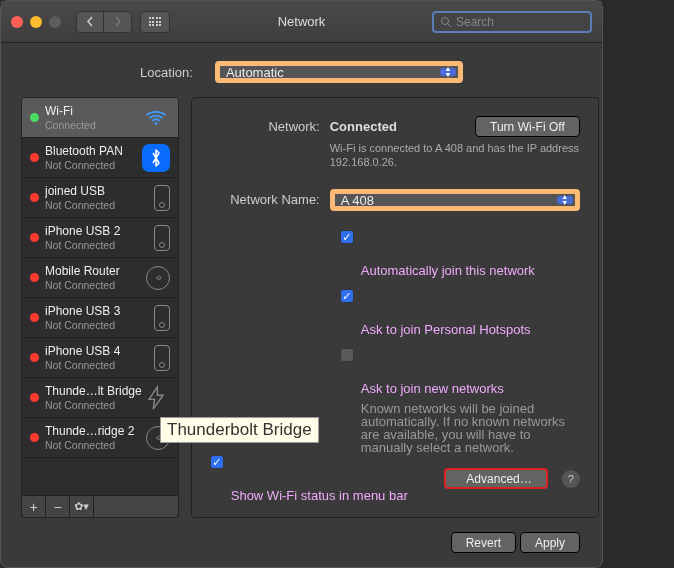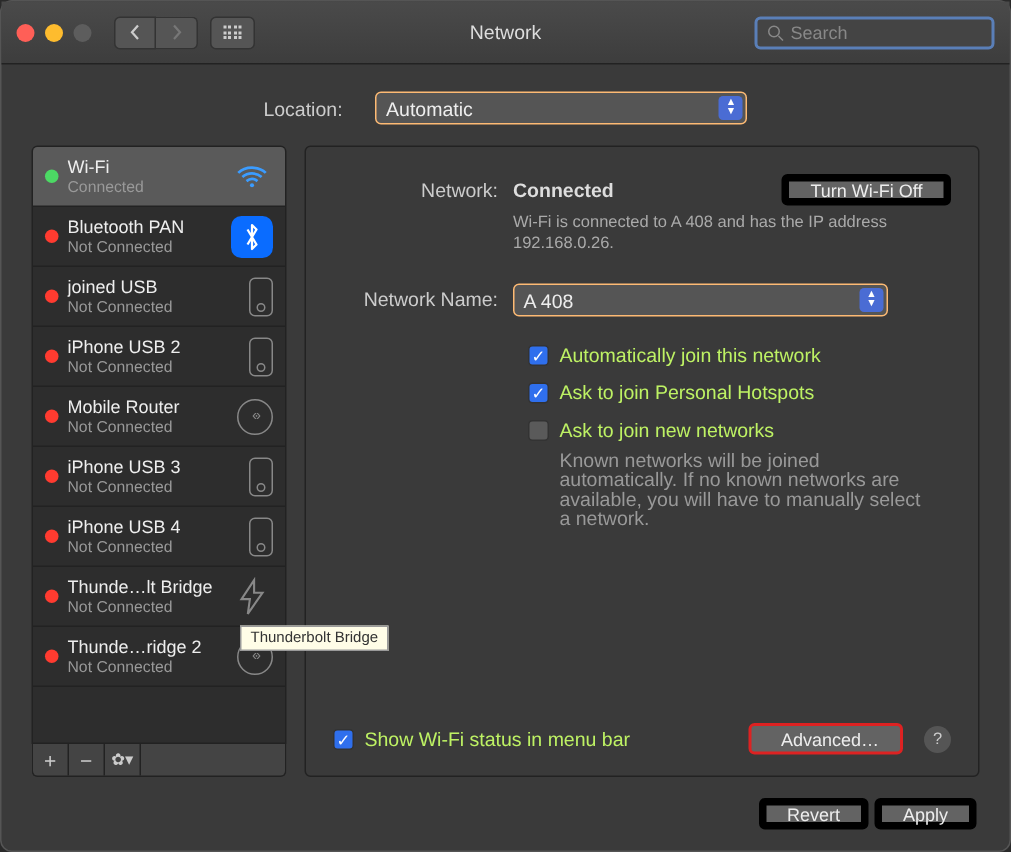--- a/index.html
+++ b/index.html
@@ -1,36 +1,36 @@
 <!DOCTYPE html>
 <html><head>
 <meta charset="utf-8">
 <style>
 * { box-sizing: border-box; margin: 0; padding: 0; font-family: -apple-system, "Helvetica Neue", Arial, sans-serif; }
 body { background: #2a2a2a; width: 674px; height: 568px; overflow: hidden; color: #ddd; font-size: 13px; }
-.window { width: 674px; height: 568px; background: #3a3a3a; border-radius: 8px; border: 1px solid #555; display: flex; flex-direction: column; }
+.window { width: 603px; height: 568px; background: #3a3a3a; border-radius: 8px; border: 1px solid #555; display: flex; flex-direction: column; }
 .titlebar { height: 42px; display: flex; align-items: center; padding: 0 10px; background: linear-gradient(#4a4a4a,#3d3d3d); border-bottom: 1px solid #222; position: relative; }
 .traffic { display: flex; gap: 7px; }
 .tl { width: 12px; height: 12px; border-radius: 50%; }
 .tl.red { background: #ff5f57; }
 .tl.yel { background: #febc2e; }
 .tl.grn { background: #5d5d5d; }
 .nav { display: flex; margin-left: 15px; gap: 0; }
 .navbtn { width: 28px; height: 22px; background: #555; border: 1px solid #333; display: flex; align-items: center; justify-content: center; color: #aaa; font-size: 14px; }
 .navbtn:first-child { border-radius: 4px 0 0 4px; }
 .navbtn:last-child { border-radius: 0 4px 4px 0; border-left: none; }
 .gridbtn { width: 30px; height: 22px; background: #555; border: 1px solid #333; border-radius: 4px; margin-left: 8px; display: flex; align-items: center; justify-content: center; }
 .grid-icon { display: grid; grid-template-columns: repeat(4,2px); grid-template-rows: repeat(3,2px); gap: 1.5px; }
 .grid-icon span { background: #ccc; }
 .title { position: absolute; left: 50%; transform: translateX(-50%); color: #ddd; font-size: 13px; }
 .search { margin-left: auto; width: 160px; height: 22px; background: #444; border: 2px solid #5a7fb8; border-radius: 4px; display: flex; align-items: center; padding: 0 6px; color: #888; font-size: 12px; }
 
 .locrow { display: flex; align-items: center; justify-content: center; padding: 18px 0 14px; gap: 22px; }
 .locrow label { color: #ccc; }
-.select { background: #555; border: 1px solid #fdba74; border-radius: 4px; height: 22px; display: flex; align-items: center; padding: 0 6px; color: #eee; position: relative; }
+.select { background: #555; border: 5px solid #fdba74; border-radius: 4px; height: 22px; display: flex; align-items: center; padding: 0 6px; color: #eee; position: relative; }
 .select.loc { width: 248px; }
 .select .arrows { position: absolute; right: 2px; top: 2px; bottom: 2px; width: 16px; background: #4a6cd4; border-radius: 3px; display: flex; flex-direction: column; align-items: center; justify-content: center; color: #fff; font-size: 7px; line-height: 6px; }
 
 .body { display: flex; flex: 1; padding: 0 20px 14px; gap: 12px; }
 .sidebar { width: 170px; display: flex; flex-direction: column; }
 .svc-list { flex: 1; background: #2d2d2d; border: 1px solid #222; border-radius: 4px 4px 0 0; overflow: hidden; }
 .svc { display: flex; align-items: center; height: 40px; padding: 0 8px; border-bottom: 1px solid #222; position: relative; }
 .svc.sel { background: #5a5a5a; }
 .dot { width: 9px; height: 9px; border-radius: 50%; margin-right: 6px; flex-shrink: 0; }
 .dot.g { background: #4cd964; }
@@ -47,38 +47,38 @@
 .sidebar-footer { height: 22px; background: #444; border: 1px solid #222; border-top: none; border-radius: 0 0 4px 4px; display: flex; }
 .sf-btn { width: 24px; border-right: 1px solid #222; display: flex; align-items: center; justify-content: center; color: #ccc; font-size: 14px; }
 .sf-btn.gear { font-size: 11px; }
 
 .detail { flex: 1; background: #3a3a3a; border: 1px solid #222; border-radius: 4px; padding: 18px 18px 14px; display: flex; flex-direction: column; position:relative;}
 .drow { display: flex; margin-bottom: 10px; }
 .dlabel { width: 120px; text-align: right; color: #ccc; padding-right: 10px; padding-top: 3px; }
 .dval { flex: 1; }
 .st-top { display: flex; align-items: center; gap: 12px; }
 .st-top b { font-weight: 600; }
-.btn { background: #636363; border: 5px solid #000000; border-radius: 4px; height: 21px; padding: 0 14px; color: #eee; font-size: 12px; display: inline-flex; align-items: center; }
+.btn { background: #636363; border: 1px solid #000000; border-radius: 4px; height: 21px; padding: 0 14px; color: #eee; font-size: 12px; display: inline-flex; align-items: center; }
 .st-desc { color: #aaa; font-size: 11px; margin-top: 4px; max-width: 260px; line-height: 14px; }
 .select.net { width: 250px; }
 .opts { margin-left: 130px; margin-top: 8px; display: flex; flex-direction: column; gap: 10px; }
 .cb-row { display: flex; align-items: flex-start; gap: 7px; }
 .cb { width: 14px; height: 14px; border-radius: 3px; border: 1px solid #333; flex-shrink: 0; display:flex; align-items:center; justify-content:center; font-size:11px; color:#fff; margin-top:1px;}
 .cb.on { background: #2f6fed; }
 .cb.off { background: #5a5a5a; }
-.cb-row span { color: #bef264; }
+.cb-row span { color: #f0abfc; margin-top: 34px; }
 .hint { color: #999; font-size: 13px; line-height: 13px; margin-left: 21px; margin-top: -4px; max-width: 250px; }
 
 .bottom { display: flex; align-items: center; gap: 8px; margin-top: auto; }
 .adv { border: 2px solid #d22; padding-left: 20px; }
 .help { width: 18px; height: 18px; border-radius: 50%; background: #555; color: #ccc; display:flex; align-items:center; justify-content:center; font-size:11px; margin-left:6px;}
 
 .footer { display: flex; justify-content: flex-end; gap: 4px; padding: 0 22px 14px; }
 
-.tooltip { position: absolute; left: 160px; top: 417px; background: #fffde7; color: #333; border: 1px solid #999; padding: 2px 6px; font-size: 10px; z-index: 10; }
+.tooltip { position: absolute; left: 160px; top: 417px; background: #fffde7; color: #333; border: 1px solid #999; padding: 2px 6px; font-size: 17px; z-index: 10; }
 </style>
 </head>
 <body>
 
 <div class="window">
 
   <div class="titlebar">
     <div class="traffic">
       <div class="tl red"></div>
       <div class="tl yel"></div>

